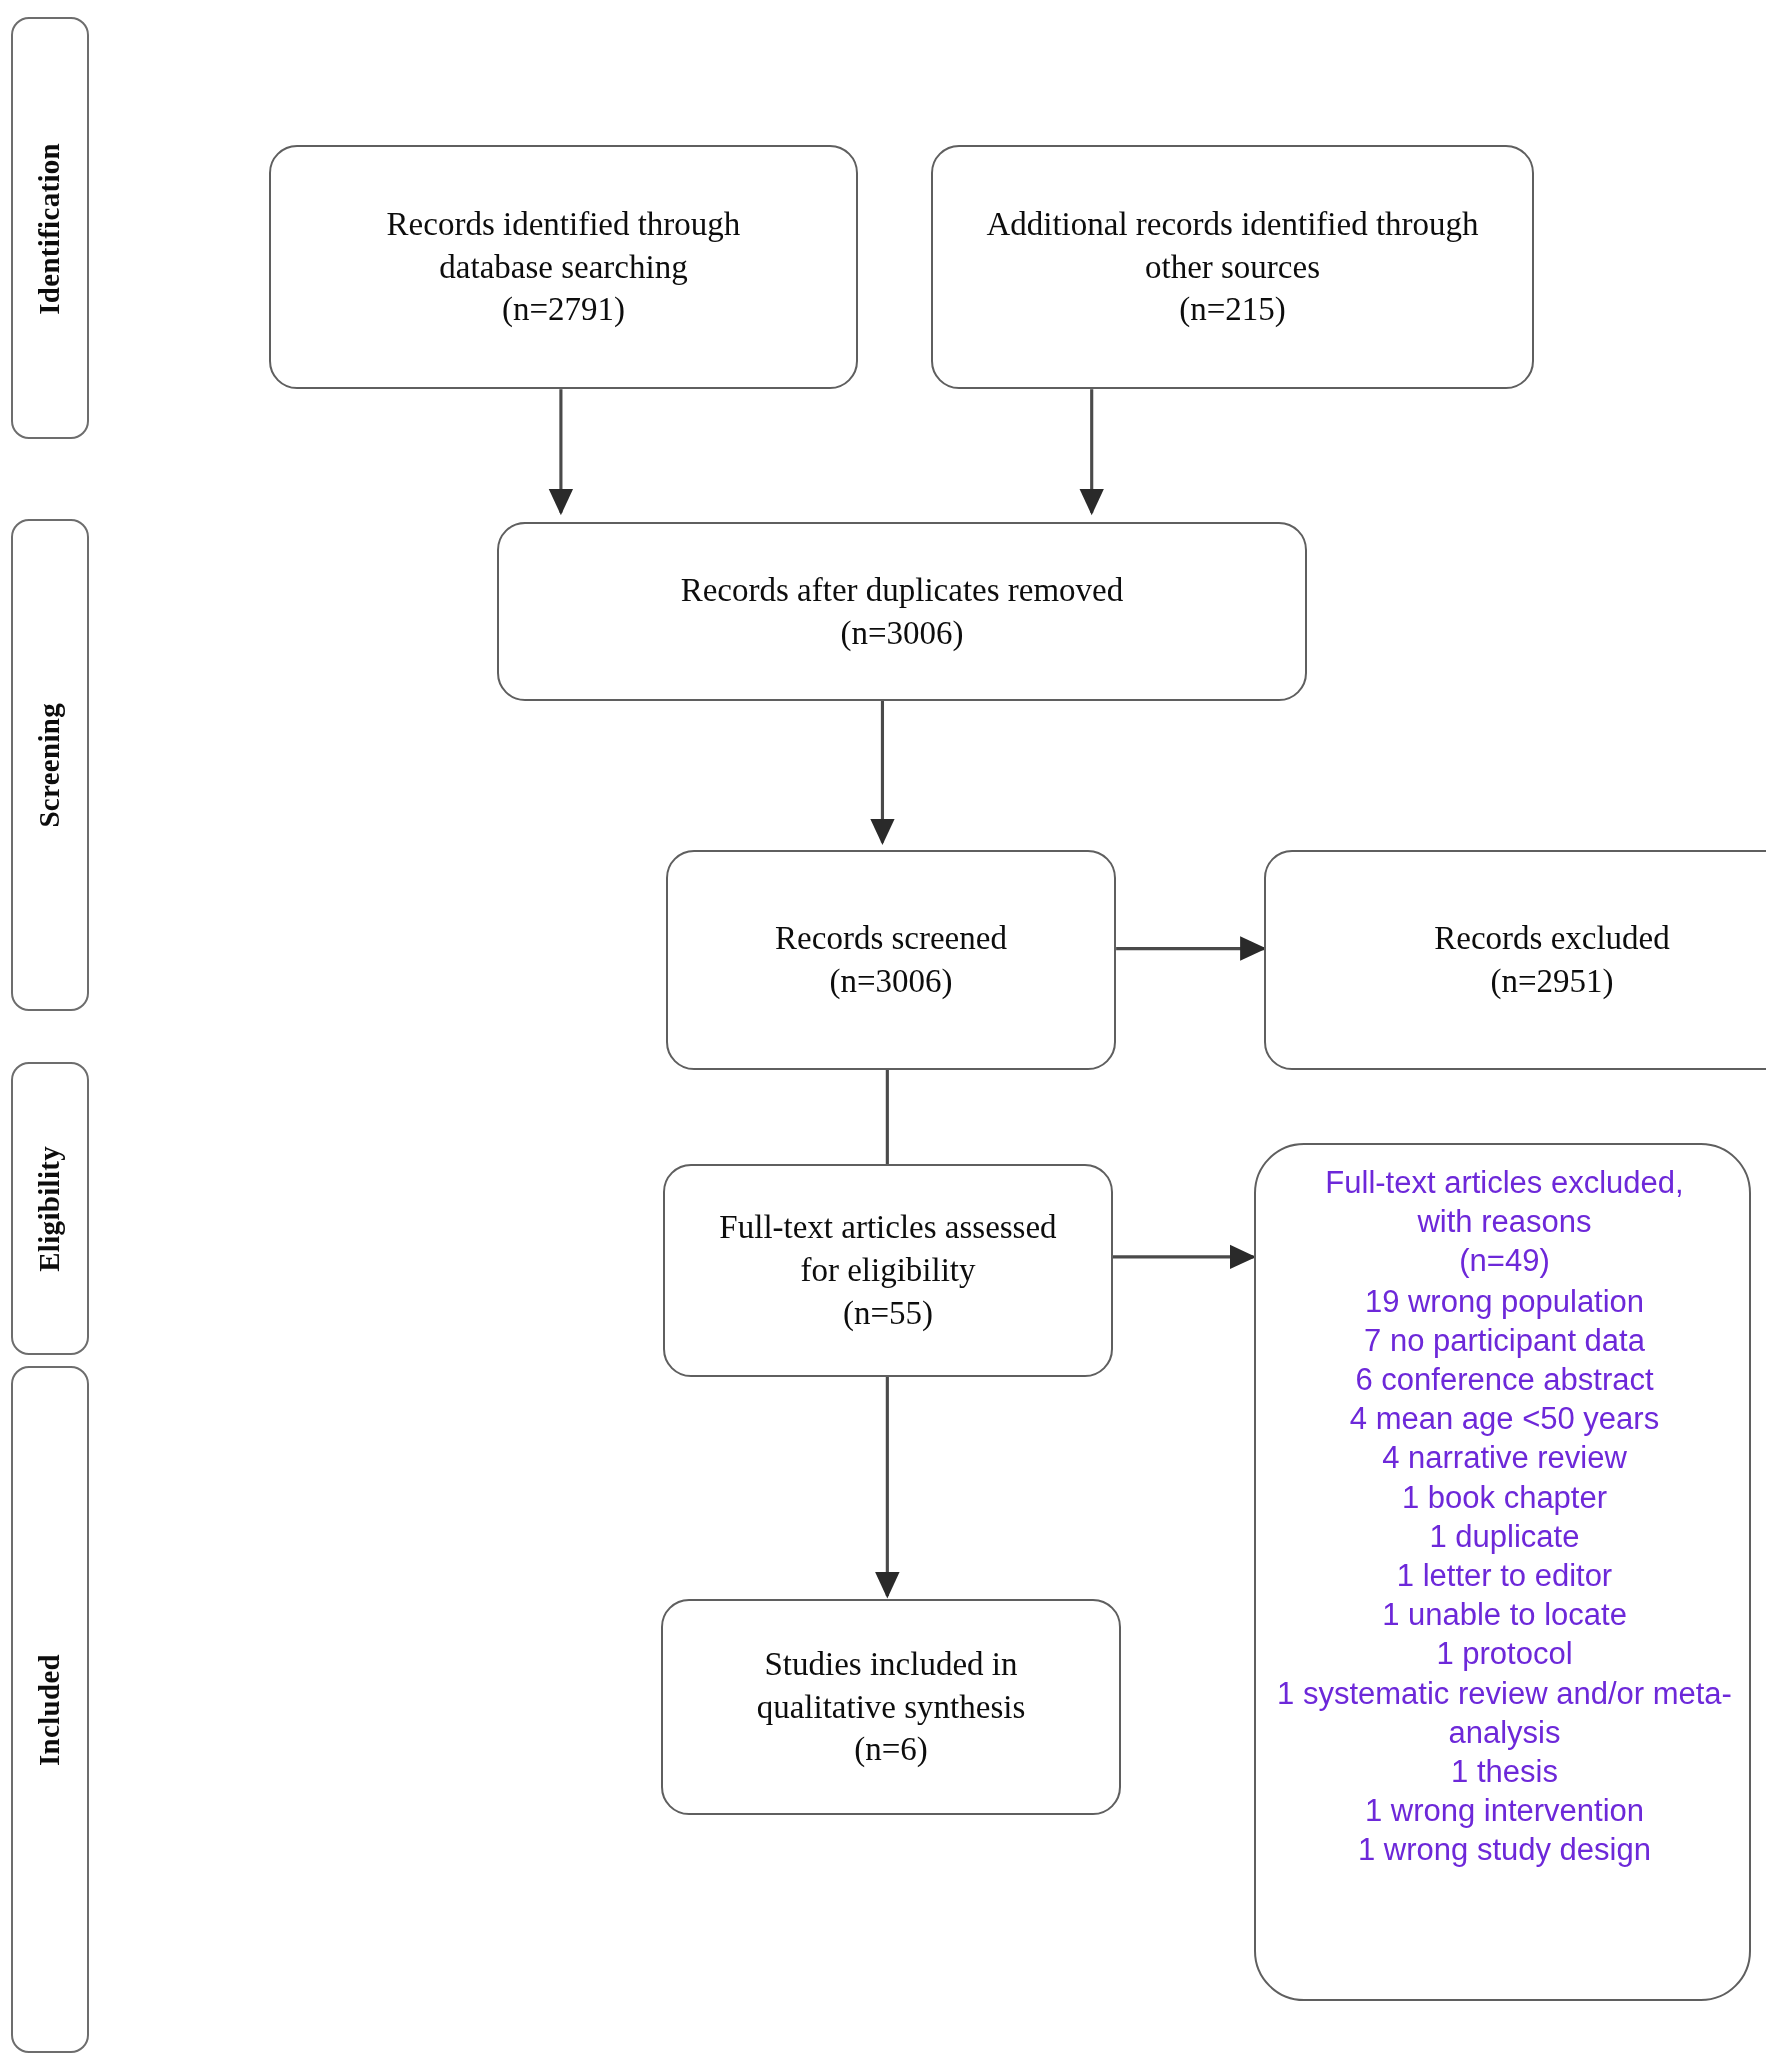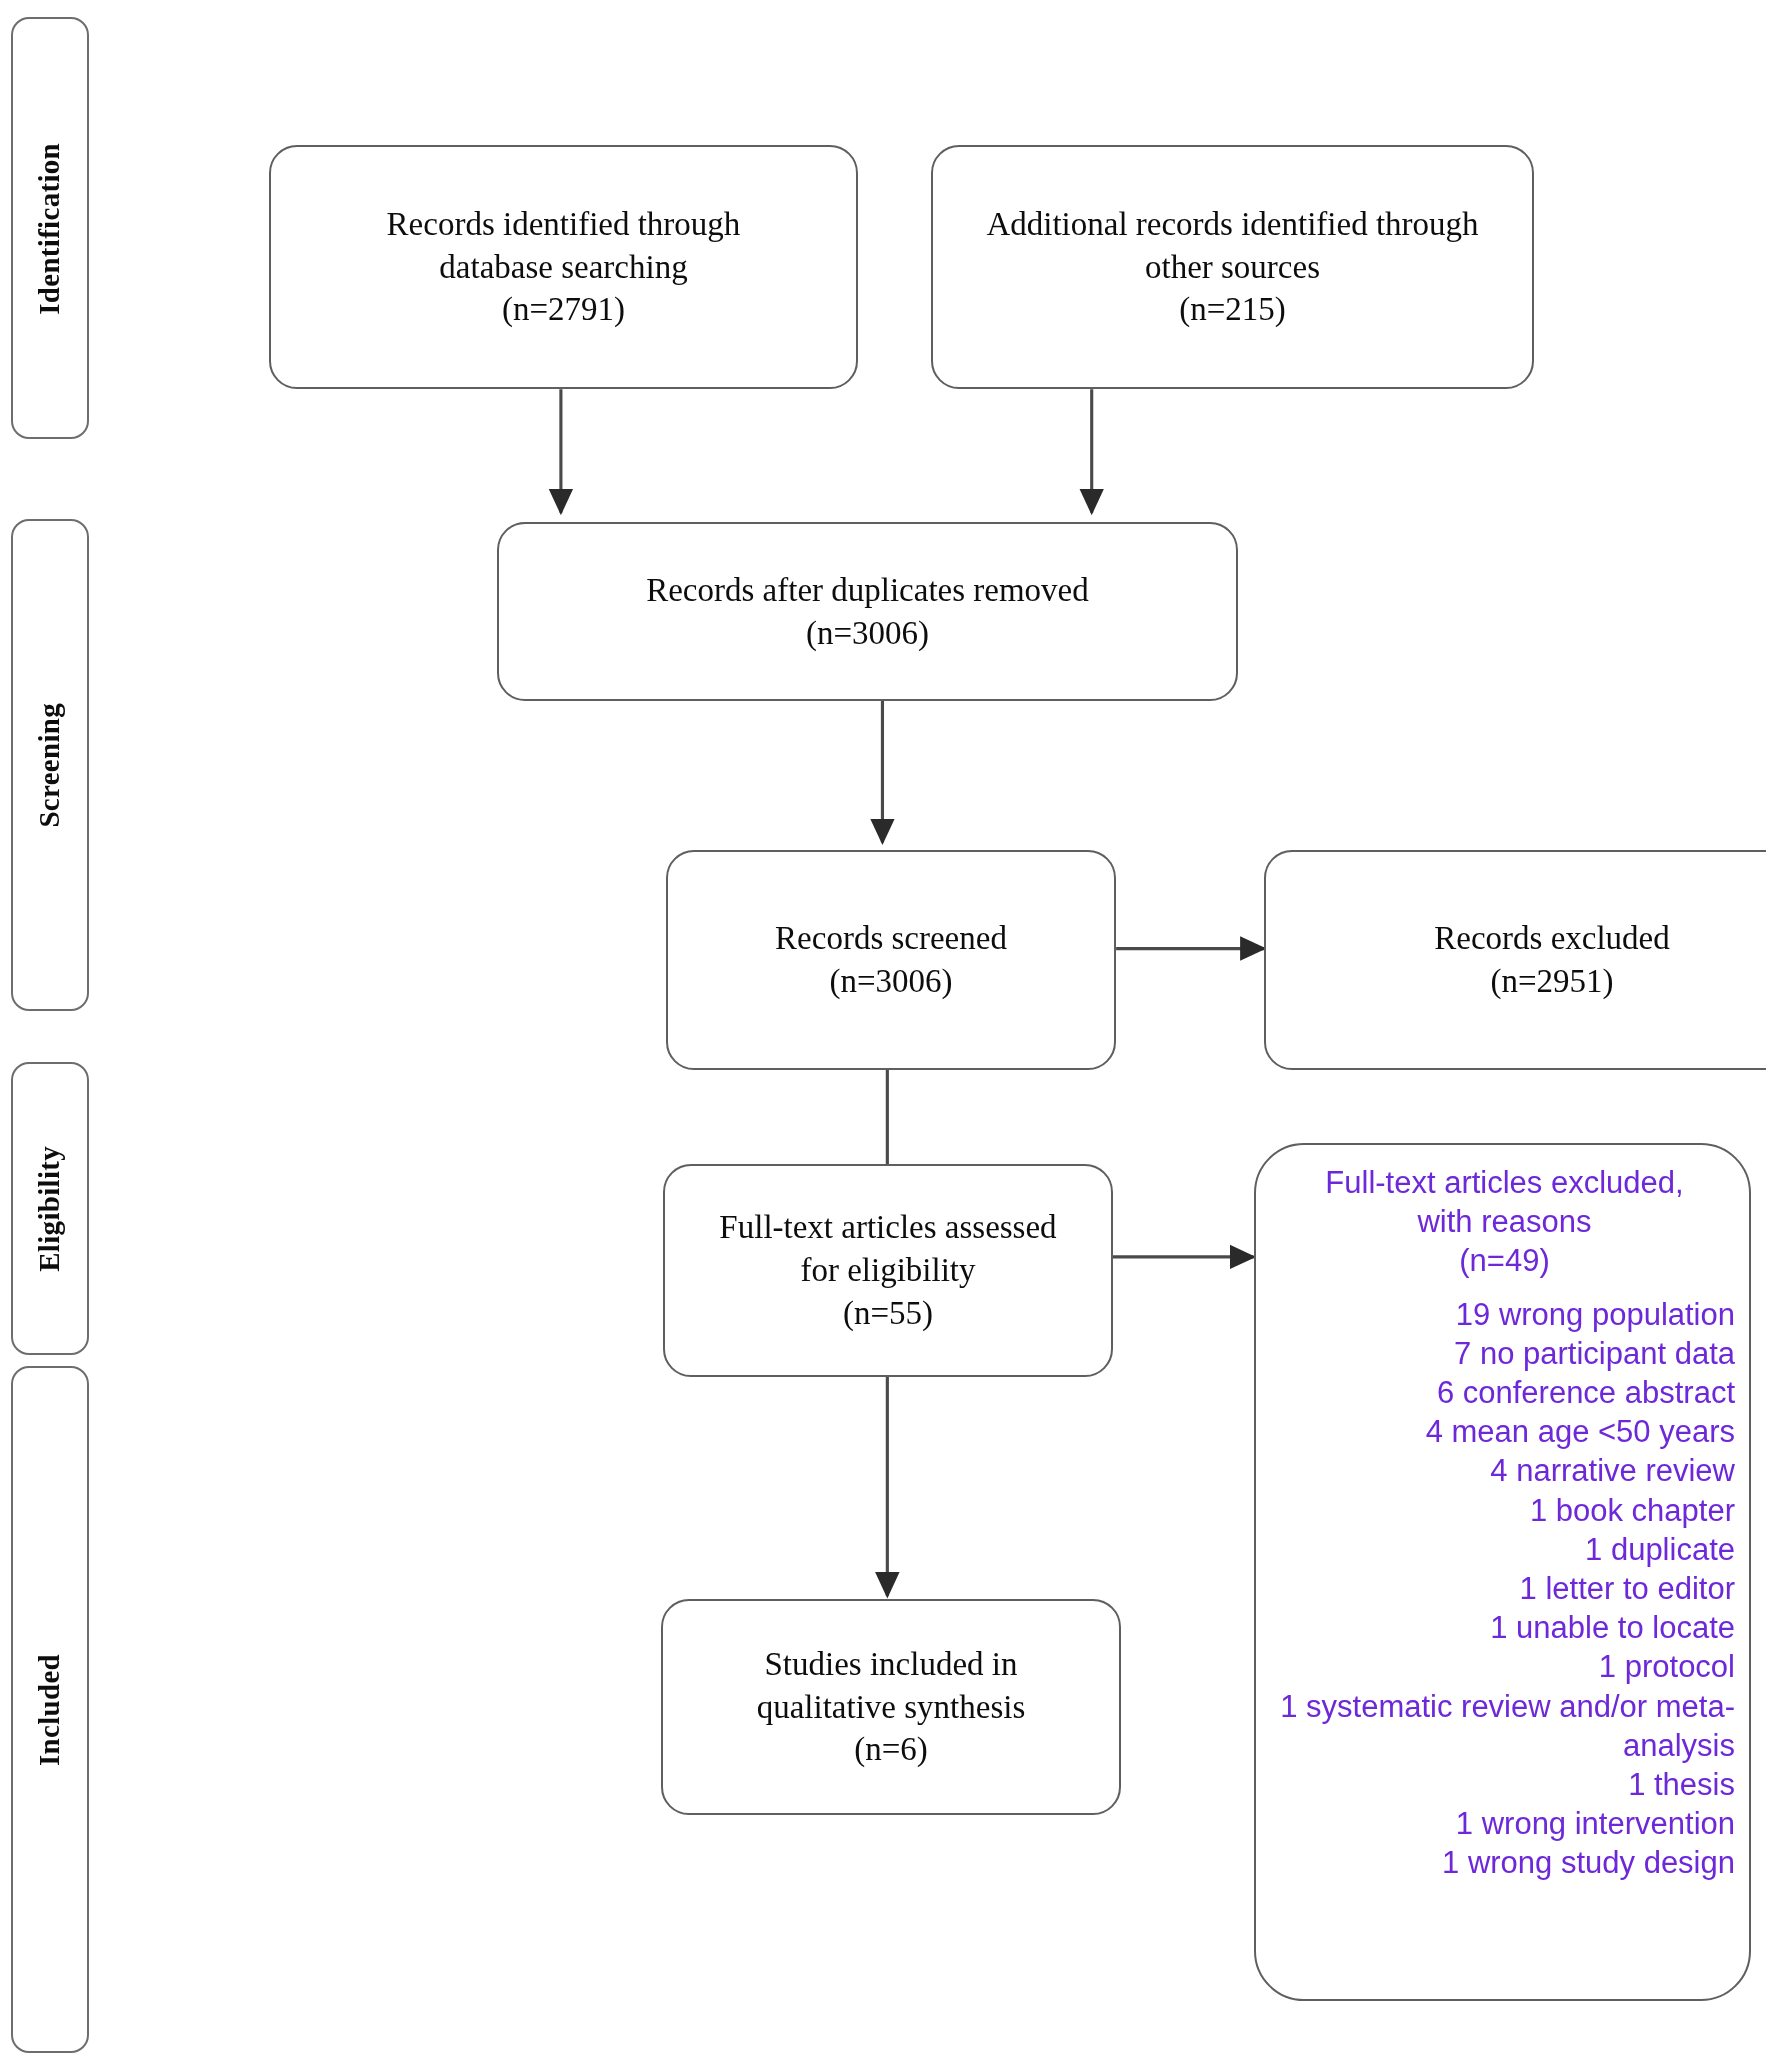--- a/index.html
+++ b/index.html
@@ -76,22 +76,22 @@
     font-family: Liberation Sans, sans-serif;
     font-size: 31px;
     line-height: 1.265;
     color: #6d28d9;
   }
   .reasons-head {
     text-align: center;
     white-space: pre-line;
   }
   .reasons-list {
-    text-align: right;
-    margin-top: 14px;
+    text-align: center;
+    margin-top: 1px;
   }
   .reasons-list div {
     white-space: normal;
   }
 </style>
 </head>
 <body>
 
 <div id="canvas">
 
@@ -152,21 +152,21 @@
 database searching
 (n=2791)</span>
   </div>
 
   <div class="flow-box" style="left:931px; top:145px; width:603px; height:244px;">
     <span class="flow-box-text">Additional records identified through
 other sources
 (n=215)</span>
   </div>
 
-  <div class="flow-box" style="left:497px; top:522px; width:741px; height:179px;">
+  <div class="flow-box" style="left:497px; top:522px; width:810px; height:179px;">
     <span class="flow-box-text">Records after duplicates removed
 (n=3006)</span>
   </div>
 
   <div class="flow-box" style="left:666px; top:850px; width:450px; height:220px;">
     <span class="flow-box-text">Records screened
 (n=3006)</span>
   </div>
 
   <div class="flow-box" style="left:1264px; top:850px; width:576px; height:220px;">

